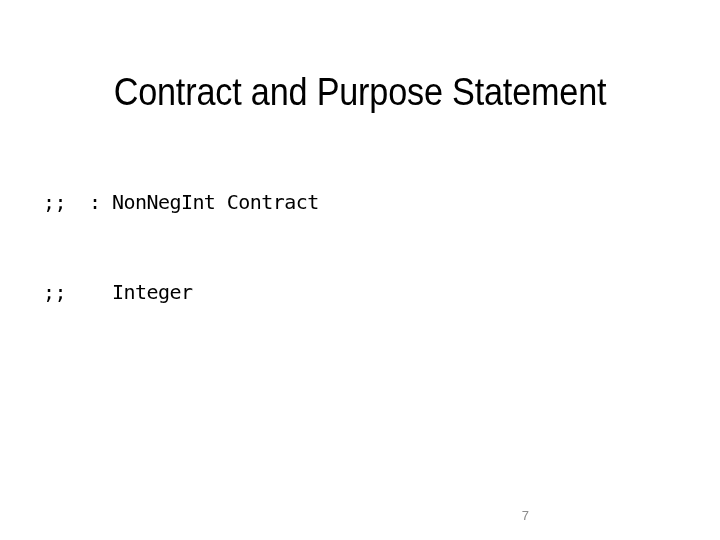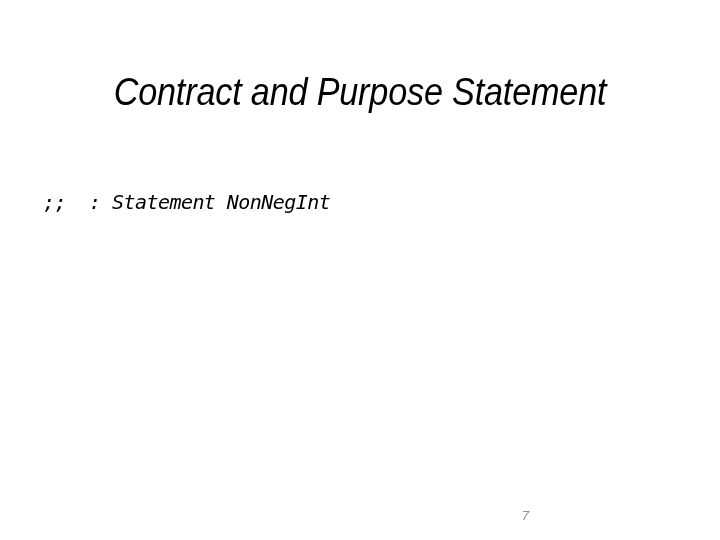--- a/index.html
+++ b/index.html
@@ -15,21 +15,20 @@
     font-family: "Liberation Sans", sans-serif;
     overflow: hidden;
   }
 
   #slide {
     position: relative;
     width: 572px;
     height: 540px;
     background: #ffffff;
     box-sizing: border-box;
-    font-style: italic;
   }
 
   
   #slide-title {
     position: absolute;
     left: 0;
     top: 45px;
     width: 720px;
     text-align: center;
     font-family: "Liberation Sans", "DejaVu Sans", sans-serif;
@@ -78,21 +77,22 @@
   }
 </style>
 </head>
 <body>
 
 <div id="slide">
 
   <h1 id="slide-title">Contract and Purpose Statement</h1>
 
   <div id="code-block">
-    <span class="code-line">;;  : Statement NonNegInt</span>
+    <span class="code-line">;;  : NonNegInt Contract</span>
+    <span class="code-line">;;    Integer</span>
     
     
     
     
     
     
     
     
   </div>
 

